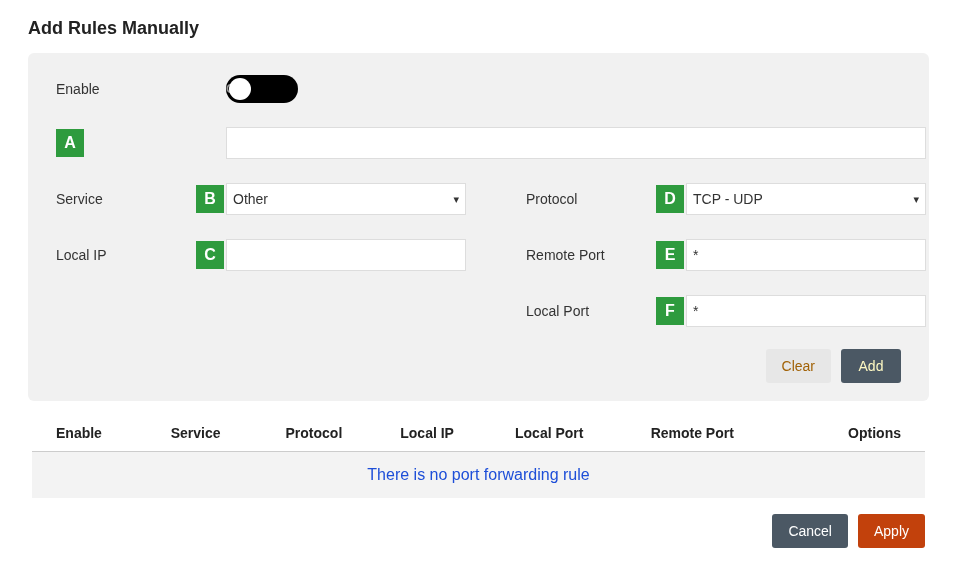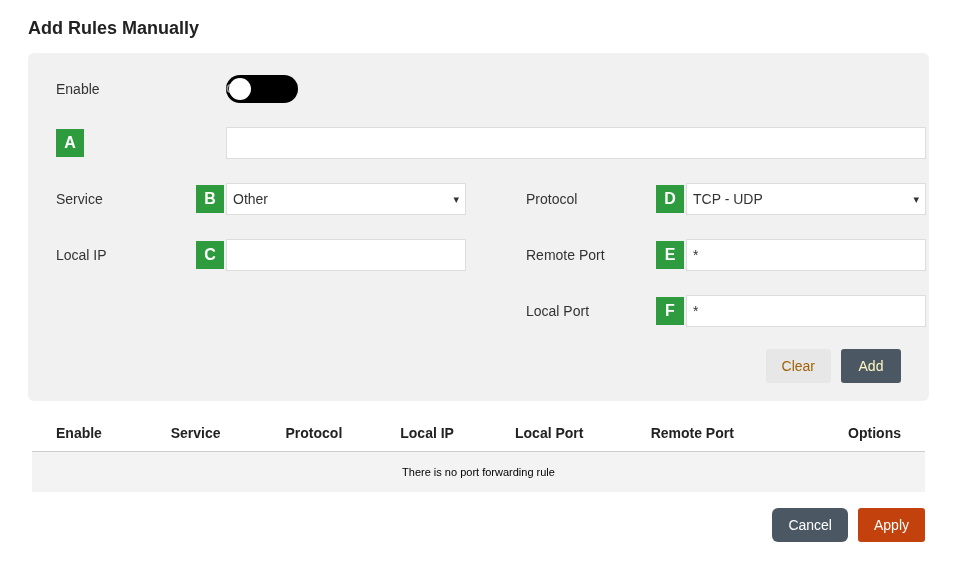--- a/index.html
+++ b/index.html
@@ -54,33 +54,33 @@
     }
     .span-all { grid-column: 1 / -1; }
     .btn-row { display:flex; justify-content:flex-end; gap:10px; margin-top:22px; }
     .btn {
       height: 34px; min-width: 60px; padding: 0 16px;
       border: none; border-radius: 3px; font-size: 14px;
       display:inline-flex; align-items:center; justify-content:center;
     }
     .btn-clear { background:#e7e7e7; color:#a16207; }
     .btn-add { background:#4b5864; color:#fef9c3; }
-    .btn-cancel { background:#4b5864; color:#fff;border-radius:6px; }
+    .btn-cancel { background:#4b5864; color:#fff; }
     .btn-apply { background:#c2410c; color:#fff; }
     .table-container { margin-top: 14px; padding: 0 4px; }
     .thead {
       display:grid;
       grid-template-columns: 1.1fr 1.1fr 1.1fr 1.1fr 1.3fr 1.5fr 0.9fr;
       font-weight:bold; color:#222; padding: 10px 24px;
       border-bottom: 1px solid #ccc;
     }
     .thead .th-last { text-align:right; }
     .empty-row {
       background:#f3f3f3; text-align:center; padding: 14px 0;
-      color:#000000; font-size:11px;
+      color:#1d4ed8; font-size:16px;
     }
     .footer { display:flex; justify-content:flex-end; gap:10px; margin-top:16px; padding-right:4px; }
     .gap { width:60px; }
   </style>
 </head>
 <body>
 
 <h2>Add Rules Manually</h2>
 
 <div class="panel">

